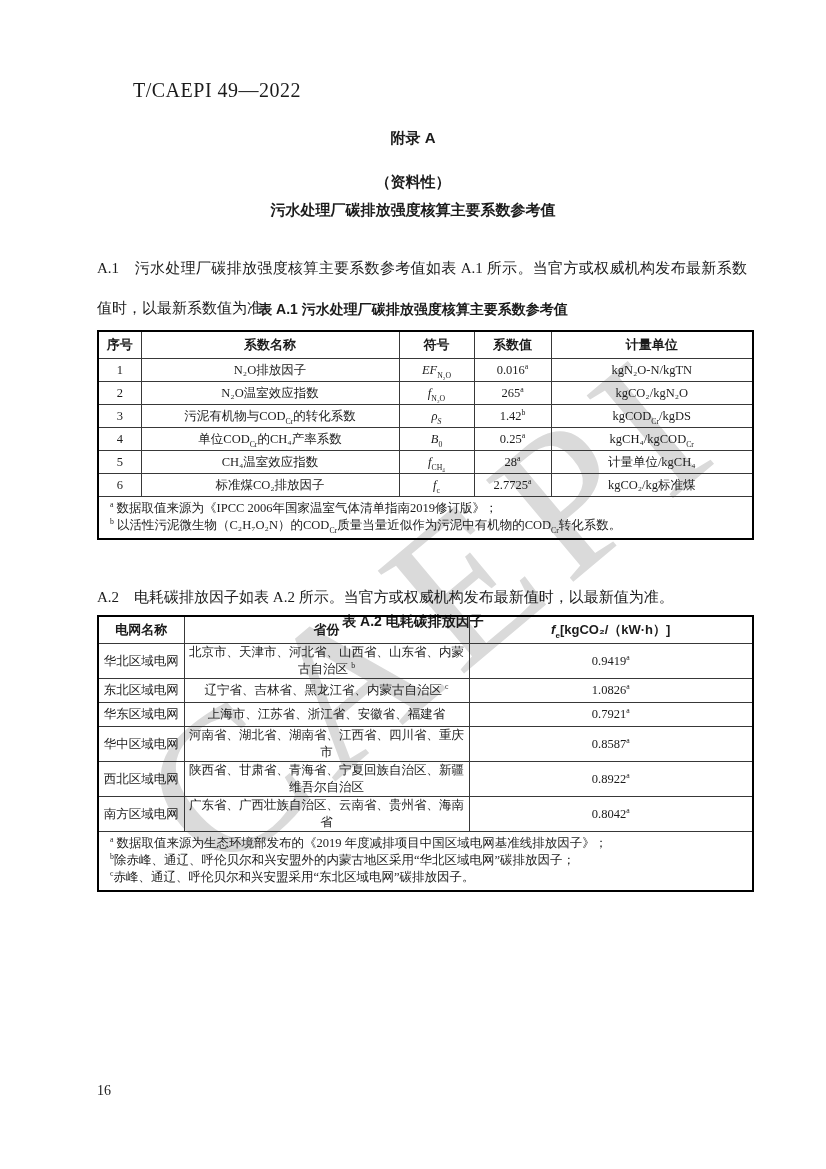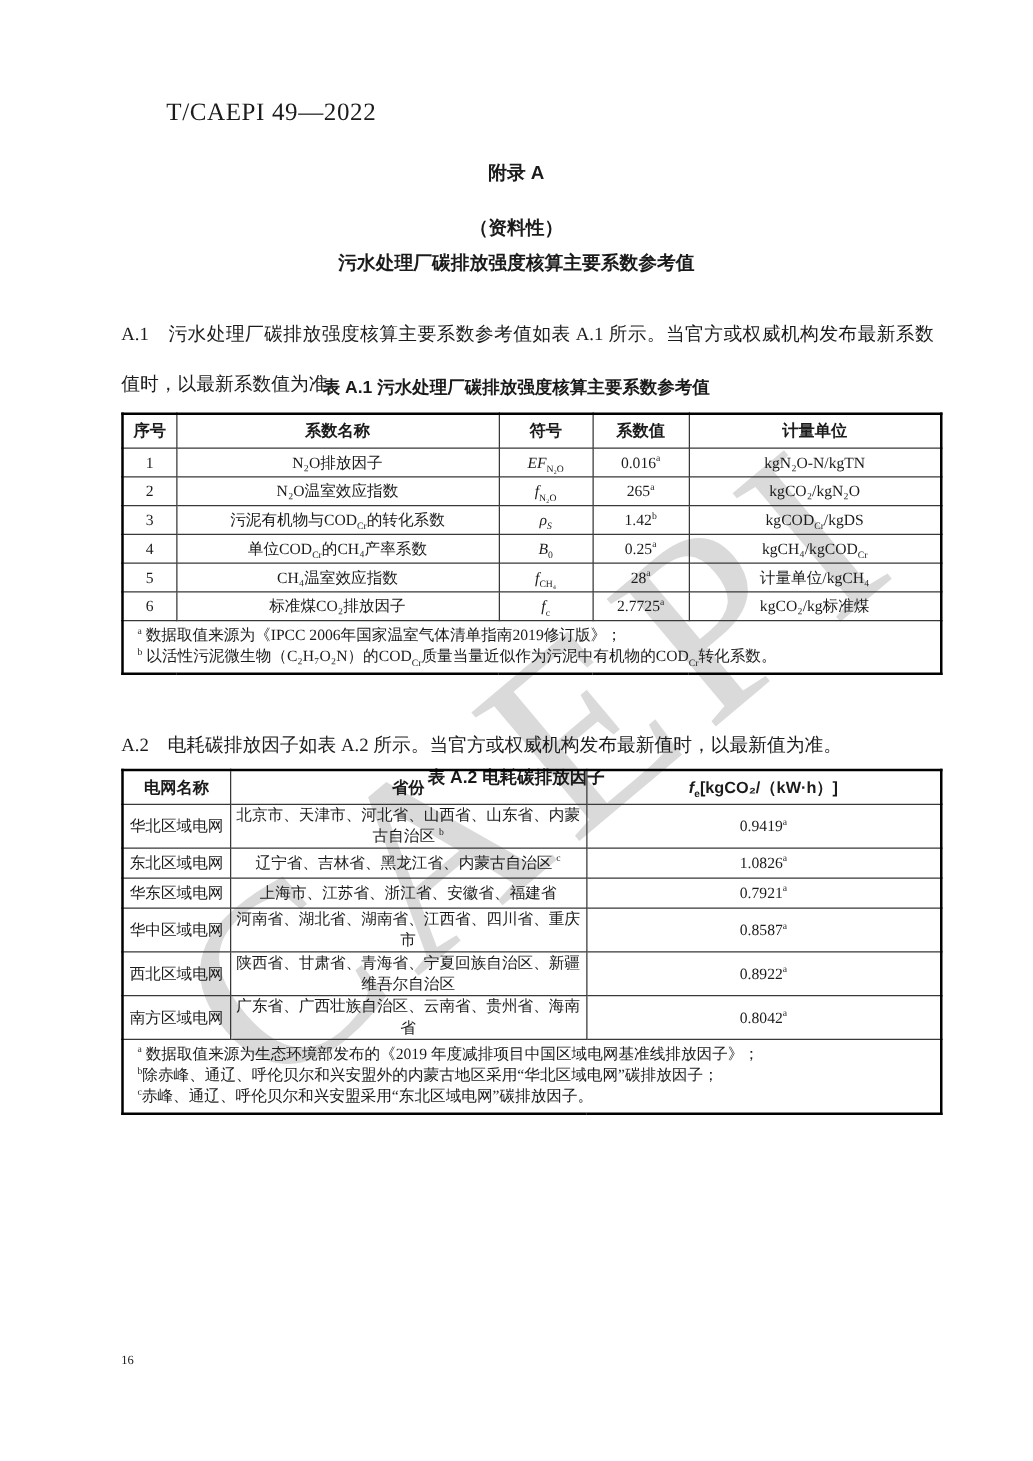--- a/index.html
+++ b/index.html
@@ -45,21 +45,21 @@
   }
   #table-a1 tbody tr{height:23px;}
   #table-a2 tbody tr{height:24px;}
   .notes-cell{
     text-align:left !important;padding:3px 6px 4px 11px !important;
     font-size:12px;line-height:17px;
   }
   .notes-cell .note-line{white-space:normal;}
   sup{font-size:62%;vertical-align:super;line-height:0;}
   sub{font-size:62%;vertical-align:sub;line-height:0;}
-  .page-number{left:97px;top:1083px;font-size:10px;}
+  .page-number{left:97px;top:1083px;font-size:14px;}
   
   .c1-1{width:43px;} .c1-2{width:258px;} .c1-3{width:75px;} .c1-4{width:77px;} .c1-5{width:202px;}
   
   .c2-1{width:86px;} .c2-2{width:285px;} .c2-3{width:284px;}
 </style>
 </head>
 <body>
 
 <div class="page">
 

